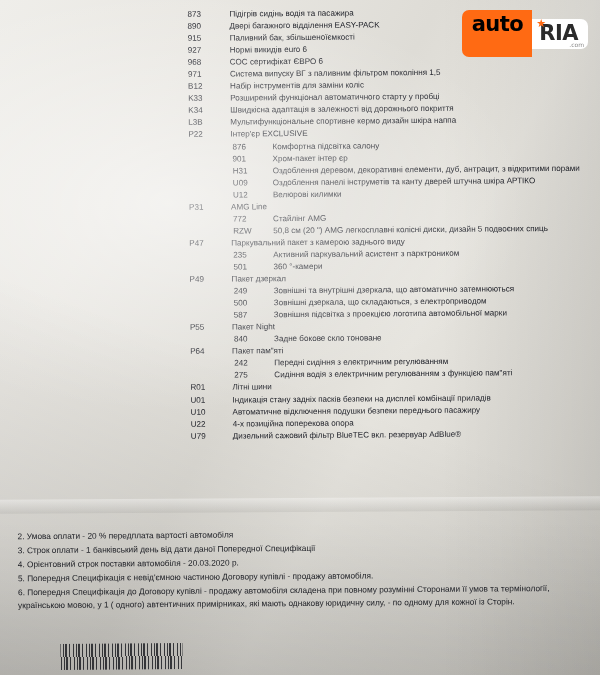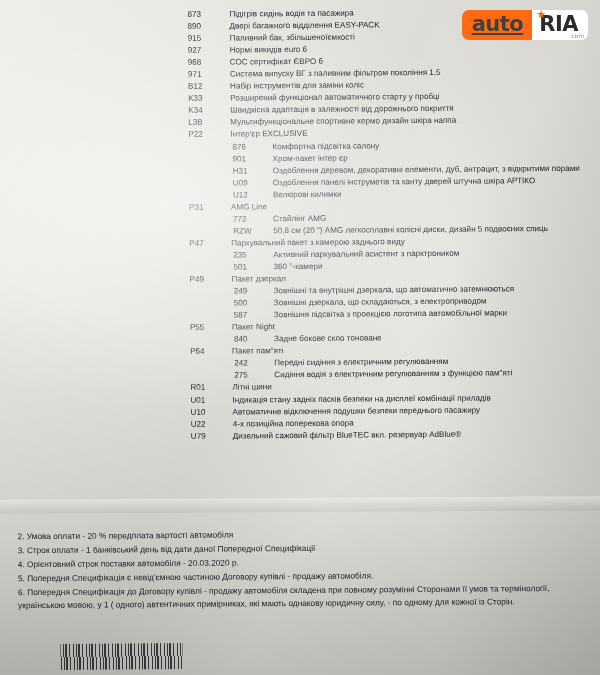--- a/index.html
+++ b/index.html
@@ -141,29 +141,28 @@
     position: absolute;
     right: 12px;
     top: 10px;
     display: flex;
     align-items: center;
     gap: 0px;
     z-index: 10;
   }
   .wm-auto {
     background: #ff6a13;
-    color: #404040;
+    color: #000000;
     font-size: 21px;
     font-weight: bold;
-    padding: 4px 9px 5px 10px;
+    padding: 4px 9px 22px 10px;
     border-radius: 7px 0 0 7px;
     letter-spacing: -0.5px;
     line-height: 1;
     font-family: "DejaVu Sans", sans-serif;
-    text-decoration: underline;
   }
   .wm-ria {
     background: #ffffff;
     color: #2b2b2b;
     font-size: 21px;
     font-weight: bold;
     padding: 4px 10px 5px 7px;
     border-radius: 0 7px 7px 0;
     letter-spacing: -0.5px;
     line-height: 1;

